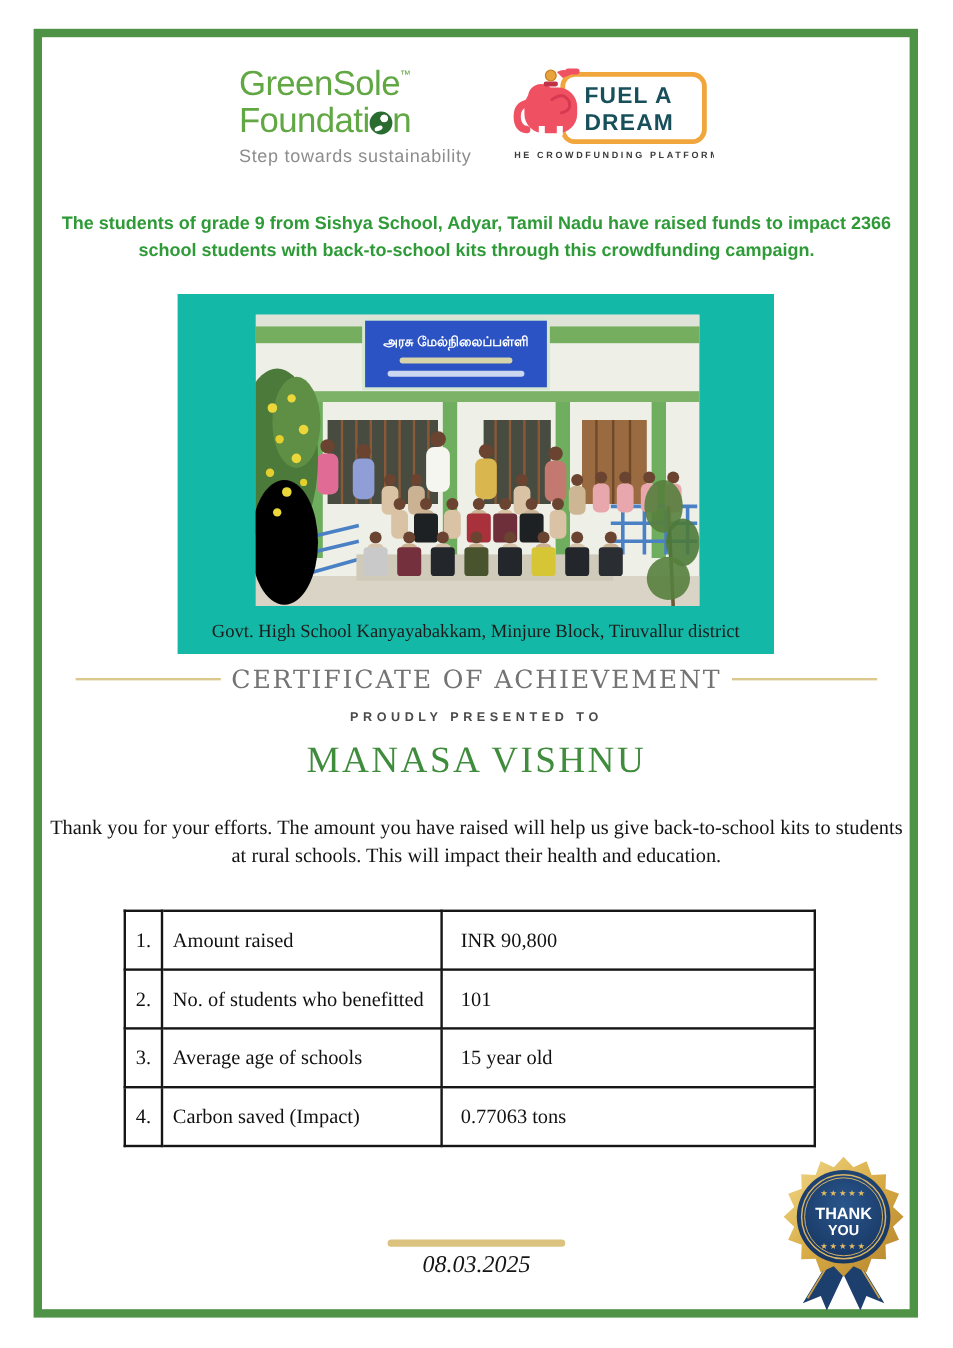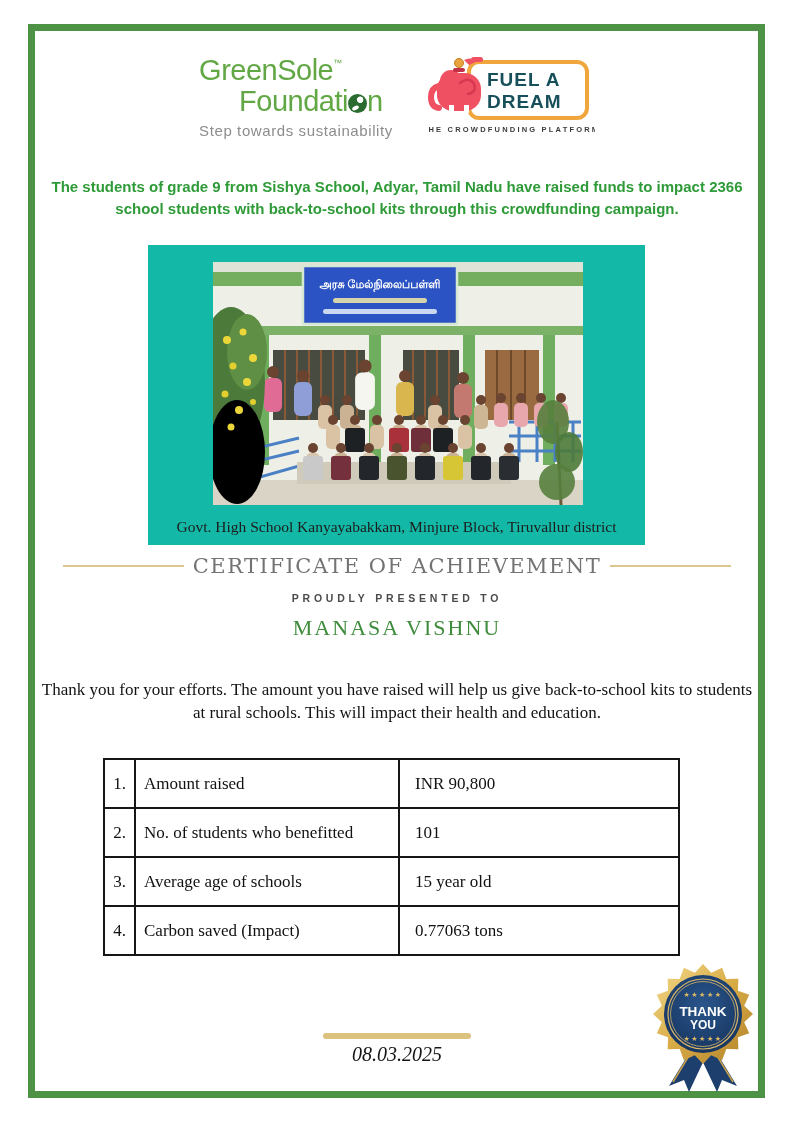--- a/index.html
+++ b/index.html
@@ -9,21 +9,21 @@
 
   .frame { position:absolute; left:28px; top:24px; width:737px; height:1074px;
            border:7px solid #4e9345; pointer-events:none; }
 
   
   .logos { position:absolute; top:56px; left:0; right:0; display:flex;
            justify-content:center; align-items:flex-start; gap:34px; }
   .gs-logo { text-align:left; line-height:1; }
   .gs-line1 { font-size:29px; color:#61a744; letter-spacing:-0.5px; }
   .gs-tm { font-size:9px; vertical-align:14px; color:#61a744; }
-  .gs-line2 { font-size:29px; color:#61a744; letter-spacing:-0.5px; margin-top:2px;margin-left:40px; }
+  .gs-line2 { font-size:29px; color:#61a744; letter-spacing:-0.5px; margin-top:2px; }
   .gs-globe { display:inline-block; width:19px; height:19px; border-radius:50%;
               background:radial-gradient(circle at 64% 30%, #ffffff 0 3px, #2a6c30 3.5px);
               vertical-align:-2px; position:relative; }
   .gs-globe::after { content:""; position:absolute; left:4px; bottom:3px; width:7px; height:4px;
               border-radius:50%; background:#ffffff; transform:rotate(-25deg); }
   .gs-tagline { font-size:15px; color:#8d8d8d; letter-spacing:0.6px; margin-top:7px; }
 
   .fad-logo { width:168px; height:82px; }
 
   
@@ -39,32 +39,32 @@
 
   
   .title-row { position:absolute; top:554px; left:0; right:0; display:flex;
                align-items:center; justify-content:center; gap:9px; }
   .title-rule { width:121px; height:2px; background:#dcc88f; }
   .cert-title { font-family:"DejaVu Serif", serif; font-size:21px; letter-spacing:1.5px;
                 color:#737373; white-space:nowrap; }
   .presented { position:absolute; top:592px; left:0; right:0; text-align:center;
                font-size:10.5px; font-weight:bold; letter-spacing:3.8px; color:#4a4a4a; }
   .recipient { position:absolute; top:615px; left:0; right:0; text-align:center;
-               font-family:"Liberation Serif", serif; font-size:22px; letter-spacing:2px;
+               font-family:"Liberation Serif", serif; font-size:31px; letter-spacing:2px;
                color:#3f8c3c; }
   .message { position:absolute; top:678px; left:36px; width:722px; text-align:center;
              font-family:"Liberation Serif", serif; font-size:17px; line-height:23px; color:#131313; }
 
   
   table.impact { position:absolute; top:758px; left:103px; width:577px;
                  border-collapse:collapse; font-family:"Liberation Serif", serif;
                  font-size:17px; color:#111; }
   table.impact td { border:2px solid #161616; height:49px; vertical-align:middle; }
   td.c-num { width:31px; text-align:center; }
-  td.c-label { width:264px; padding-left:8px; }
+  td.c-label { width:233px; padding-left:8px; }
   td.c-value { padding-left:15px; }
 
   
   .badge { position:absolute; left:647px; top:960px; width:112px; height:132px; }
 
   
   .date-bar { position:absolute; top:1033px; left:323px; width:148px; height:6px;
               border-radius:3px; background:#dcc27f; }
   .date-text { position:absolute; top:1043px; left:0; right:0; text-align:center;
                font-family:"Liberation Serif", serif; font-size:20px; color:#151515;font-style:italic; }

